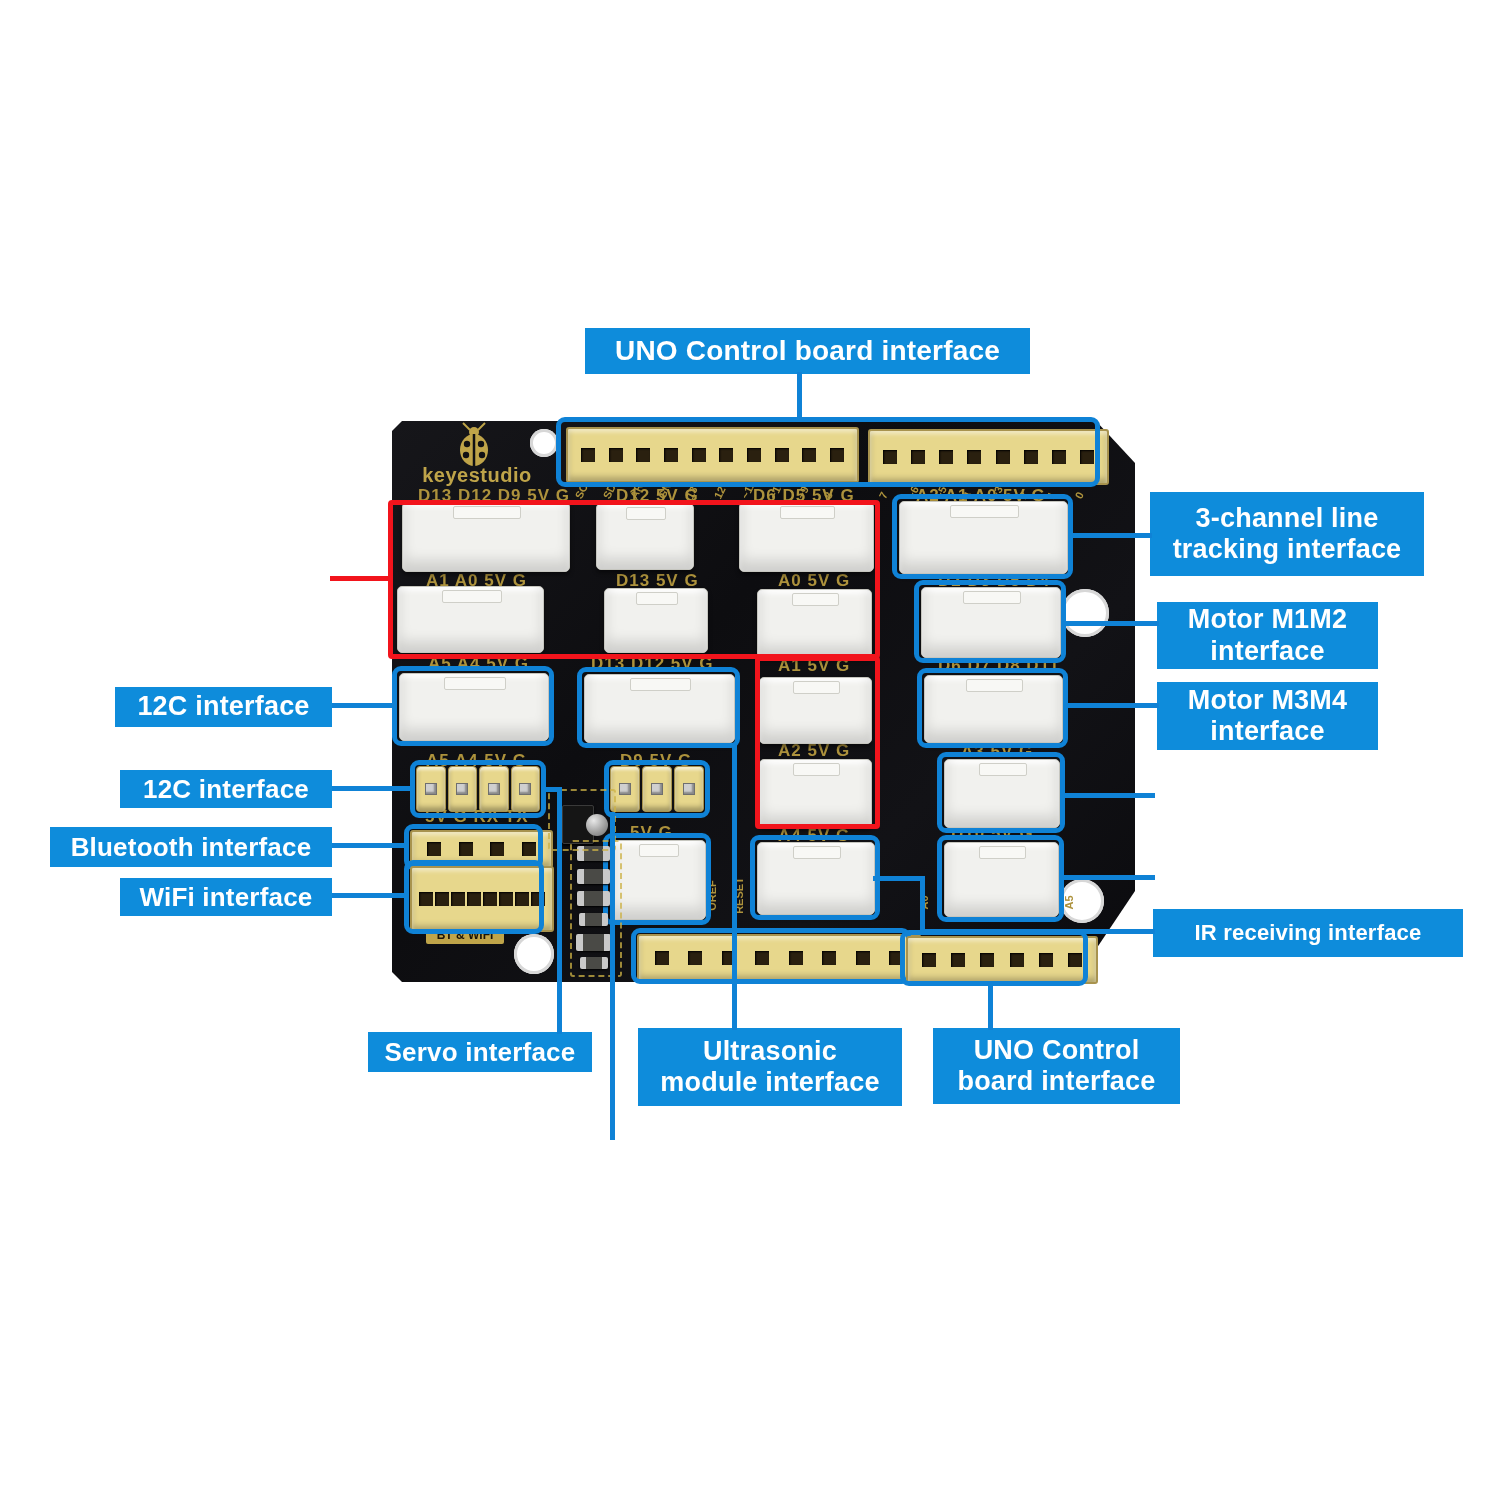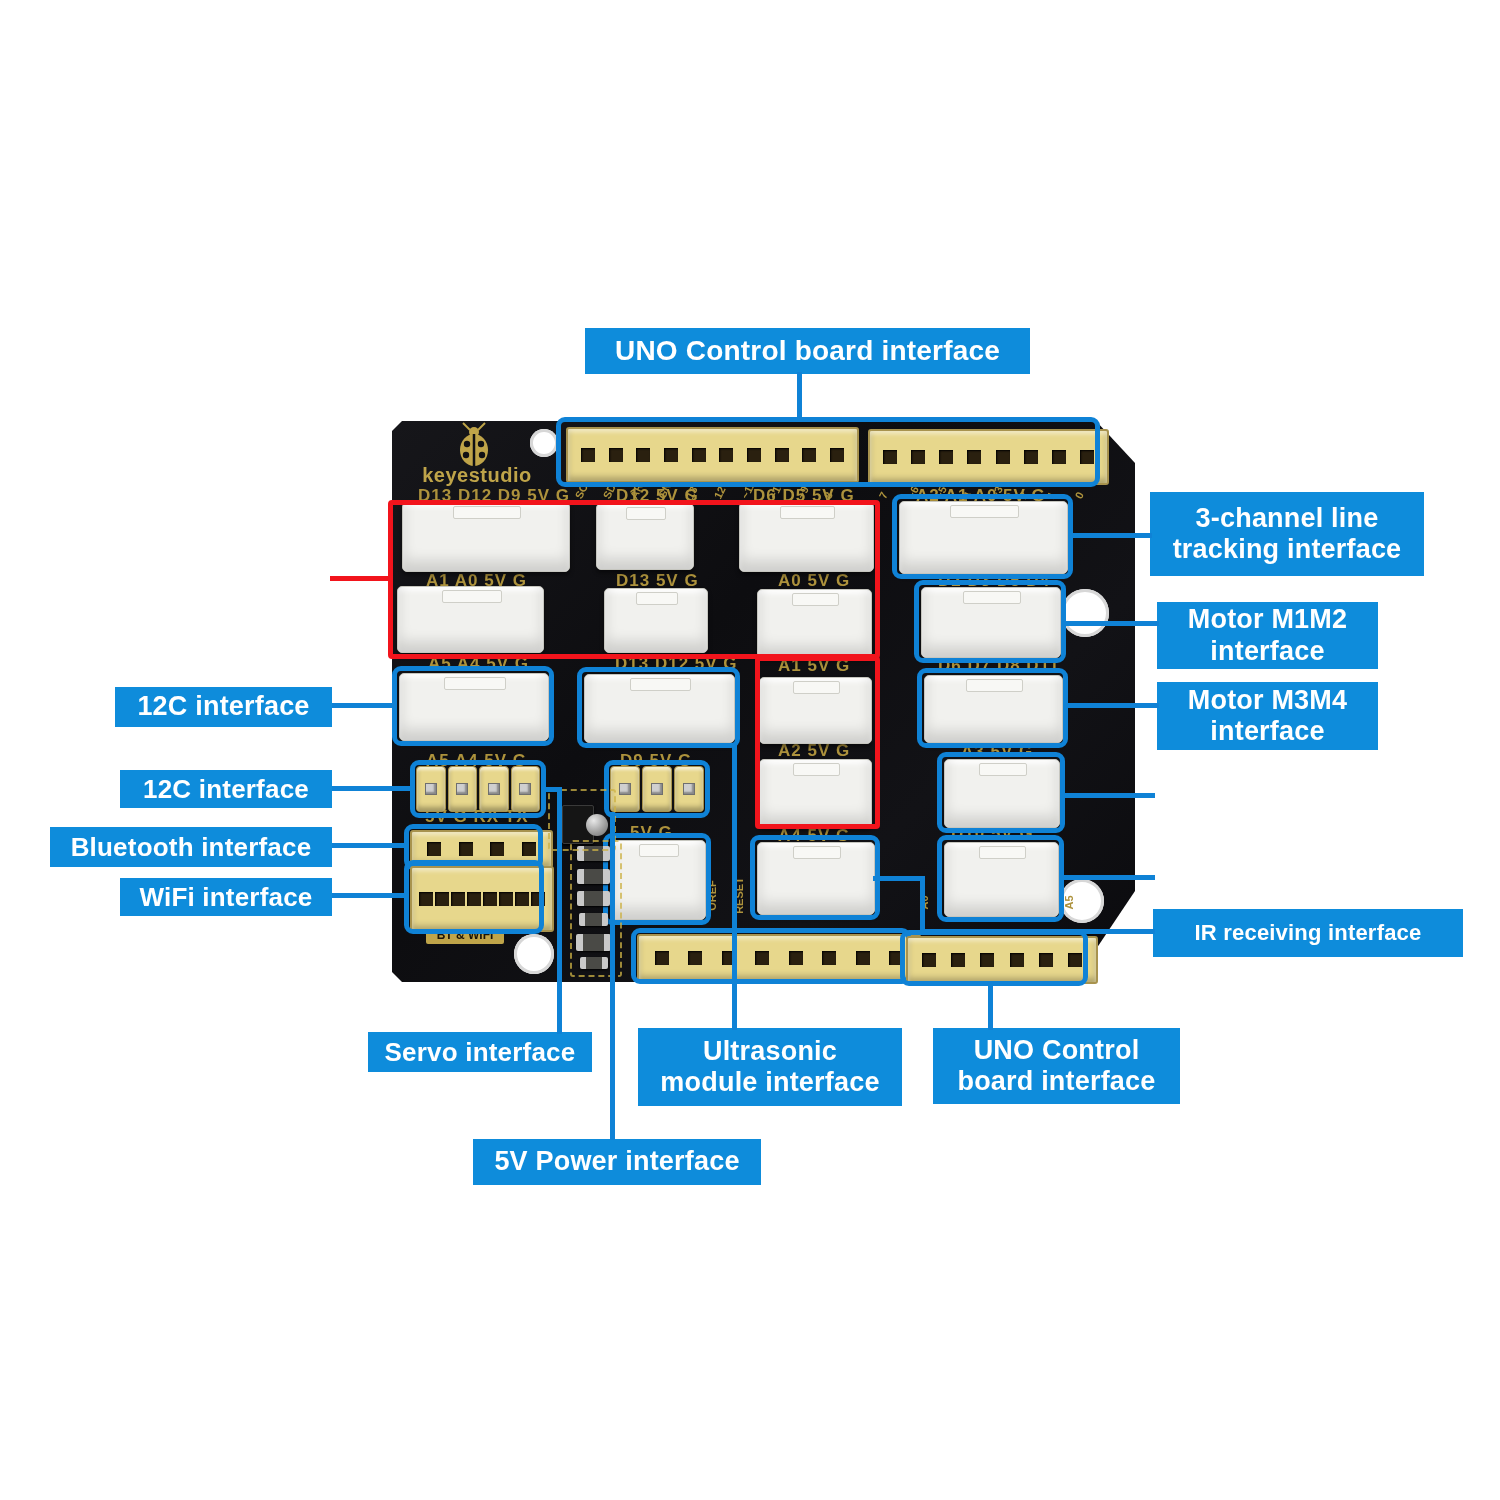--- a/index.html
+++ b/index.html
@@ -129,37 +129,34 @@
       <span>Servo interface</span>
     </div>
   <div class="callout" id="co-unob">
       <span>UNO Control</span>
       <span>board interface</span>
     </div>
   <div class="callout" id="co-ultra">
       <span>Ultrasonic</span>
       <span>module interface</span>
     </div>
-  <div class="callout" id="co-5vp">
-      <span>5V Power interface</span>
-    </div>
 <div class="hole" style="left: 530px; top: 429px; width: 28px; height: 28px;"></div>
     <div class="hole" style="left: 1061px; top: 589px; width: 48px; height: 48px;"></div>
     <div class="hole" style="left: 1060px; top: 879px; width: 44px; height: 44px;"></div>
     <div class="hole" style="left: 514px; top: 934px; width: 40px; height: 40px;"></div>
     <div class="silk" style="left: 418px; top: 486px;">D13 D12 D9 5V G</div>
     <div class="silk" style="left: 616px; top: 486px;">D12 5V G</div>
     <div class="silk" style="left: 753px; top: 486px;">D6 D5 5V G</div>
     <div class="silk" style="left: 916px; top: 486px;">A2 A1 A0 5V G</div>
     <div class="silk" style="left: 426px; top: 571px;">A1 A0 5V G</div>
     <div class="silk" style="left: 616px; top: 571px;">D13 5V G</div>
     <div class="silk" style="left: 778px; top: 571px;">A0 5V G</div>
     <div class="silk" style="left: 938px; top: 571px;">D2 D3 D5 D4</div>
     <div class="silk" style="left: 428px; top: 654px;">A5 A4 5V G</div>
-    <div class="silk" style="left: 615px; top: 654px;">D13 D12 5V G</div>
+    <div class="silk" style="left: 591px; top: 654px;">D13 D12 5V G</div>
     <div class="silk" style="left: 778px; top: 656px;">A1 5V G</div>
     <div class="silk" style="left: 938px; top: 656px;">D6 D7 D8 D11</div>
     <div class="silk" style="left: 426px; top: 751px;">A5 A4 5V G</div>
     <div class="silk" style="left: 620px; top: 751px;">D9 5V G</div>
     <div class="silk" style="left: 778px; top: 741px;">A2 5V G</div>
     <div class="silk" style="left: 961px; top: 742px;">A3 5V G</div>
     <div class="silk" style="left: 425px; top: 807px;">5V G RX TX</div>
     <div class="silk" style="left: 630px; top: 823px;">5V G</div>
     <div class="silk" style="left: 778px; top: 826px;">A4 5V G</div>
     <div class="silk" style="left: 951px; top: 824px;">D10 5V G</div>

